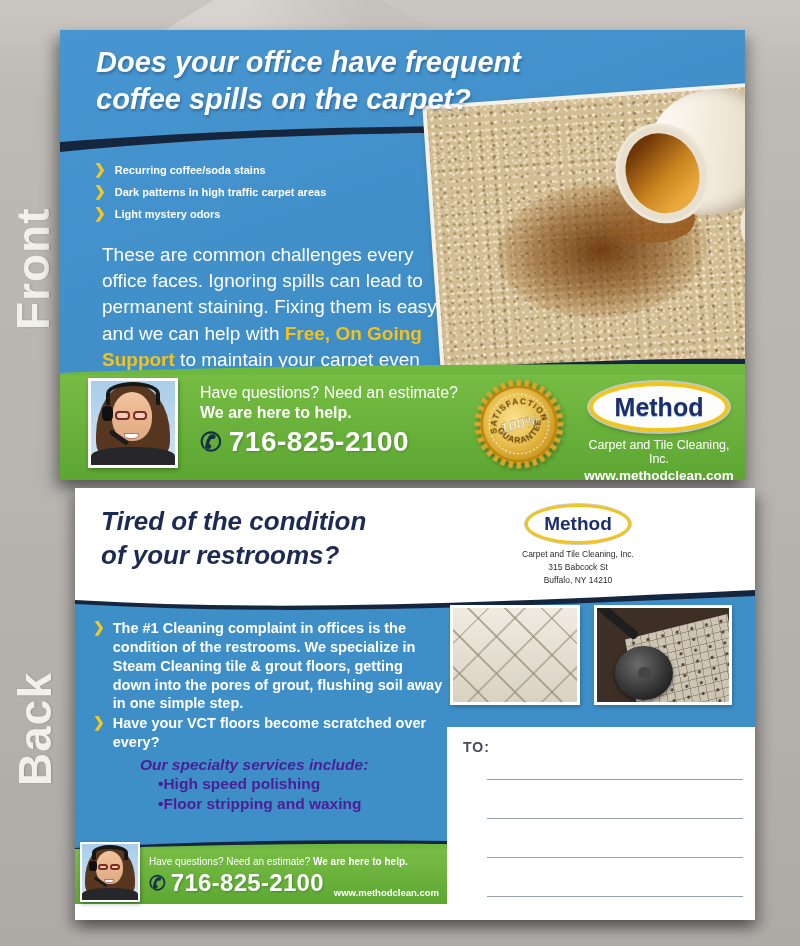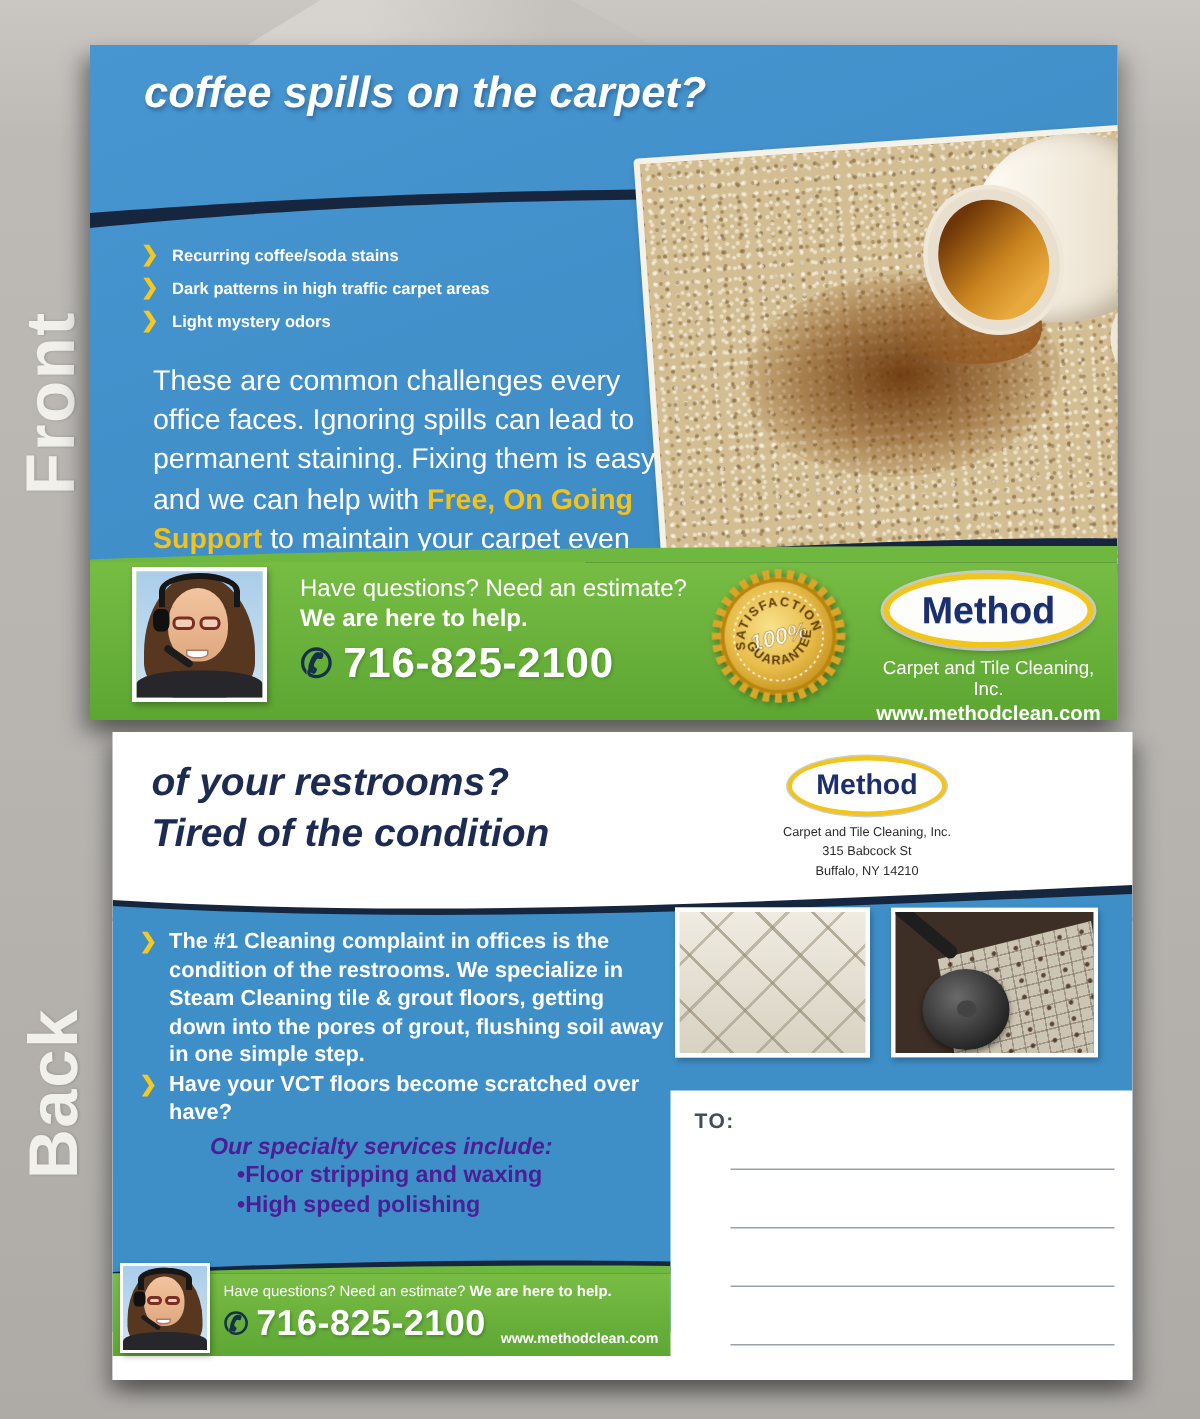--- a/index.html
+++ b/index.html
@@ -166,20 +166,21 @@
 <body>
 
 <div class="stage">
   <div class="bg-prop"></div>
 
   <div class="side-label lbl-front">Front</div>
   <div class="side-label lbl-back">Back</div>
 
   <div class="card-front">
     <div class="fc-title">
+      <div>Does your office have frequent</div>
       <div>coffee spills on the carpet?</div>
     </div>
 
     <svg class="fc-swoosh" viewBox="0 0 685 30" preserveAspectRatio="none">
       <path d="M0,26 C160,10 340,2 685,9 L685,3 C340,-5 160,4 0,16 Z" fill="#16263f"></path>
     </svg>
 
     <div class="fc-carpet">
       <div class="stain"></div>
       <div class="mug-pour"></div>
@@ -262,22 +263,22 @@
           <span>Method</span>
         </div>
         <div class="logo-sub">Carpet and Tile Cleaning, Inc.</div>
         <div class="logo-web">www.methodclean.com</div>
       </div>
     </div>
   </div>
 
   <div class="card-back">
     <div class="bc-title">
+      <div>Tired of the condition</div>
       <div>of your restrooms?</div>
-      <div>Tired of the condition</div>
     </div>
 
     <div class="bc-logowrap">
       <div class="bc-oval">
         <span>Method</span>
       </div>
       <div class="bc-addr">
         <div>Carpet and Tile Cleaning, Inc.</div>
         <div>315 Babcock St</div>
         <div>Buffalo, NY 14210</div>
@@ -298,27 +299,27 @@
         <div class="p2-cap"></div>
       </div>
     </div>
 
     <div class="bc-b1">
       <span class="chev">❯</span>
       <span class="bc-btext">The #1 Cleaning complaint in offices is the condition of the restrooms. We specialize in Steam Cleaning tile &amp; grout floors, getting down into the pores of grout, flushing soil away in one simple step.</span>
     </div>
     <div class="bc-b2">
       <span class="chev">❯</span>
-      <span class="bc-btext">Have your VCT floors become scratched over have?</span>
+      <span class="bc-btext">Have your VCT floors become scratched over every?</span>
     </div>
 
     <div class="bc-spec">
       <div class="spec-title">Our specialty services include:</div>
+      <div class="spec-item">•High speed polishing</div>
       <div class="spec-item">•Floor stripping and waxing</div>
-      <div class="spec-item">•High speed polishing</div>
     </div>
 
     <div class="bc-topanel">
       <div class="to-label">TO:</div>
       <div class="to-line" style="top:52px;"></div>
       <div class="to-line" style="top:91px;"></div>
       <div class="to-line" style="top:130px;"></div>
       <div class="to-line" style="top:169px;"></div>
     </div>
     <div class="bc-whitebottom"></div>

